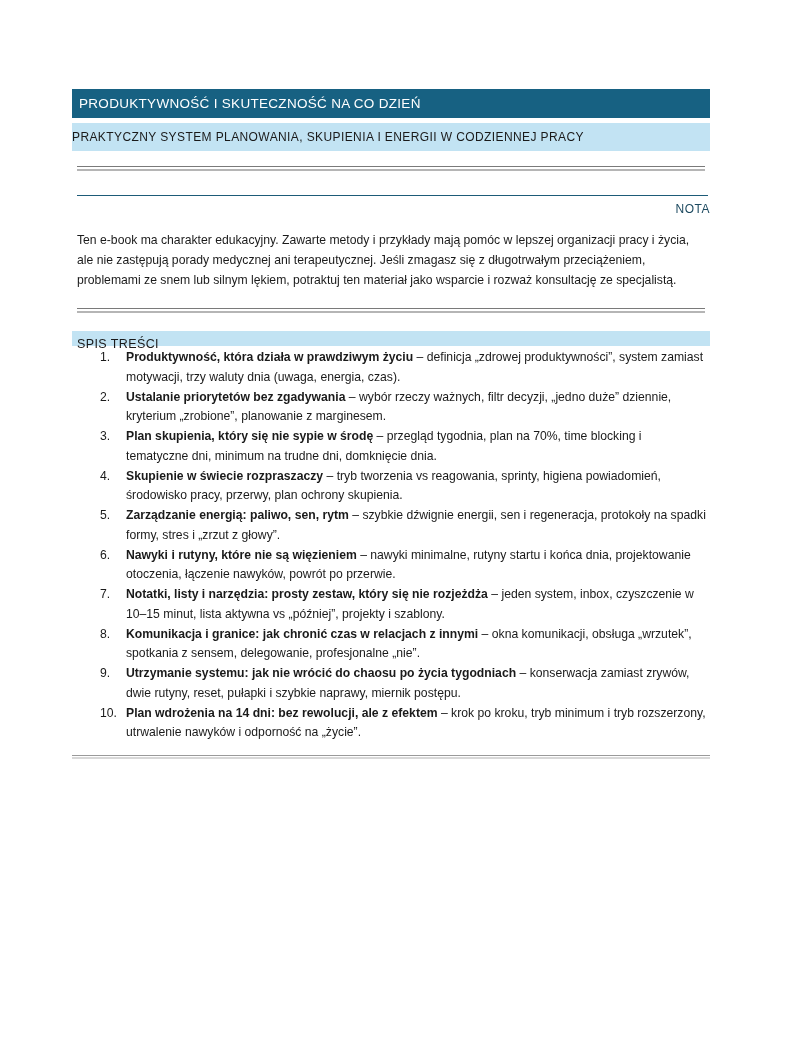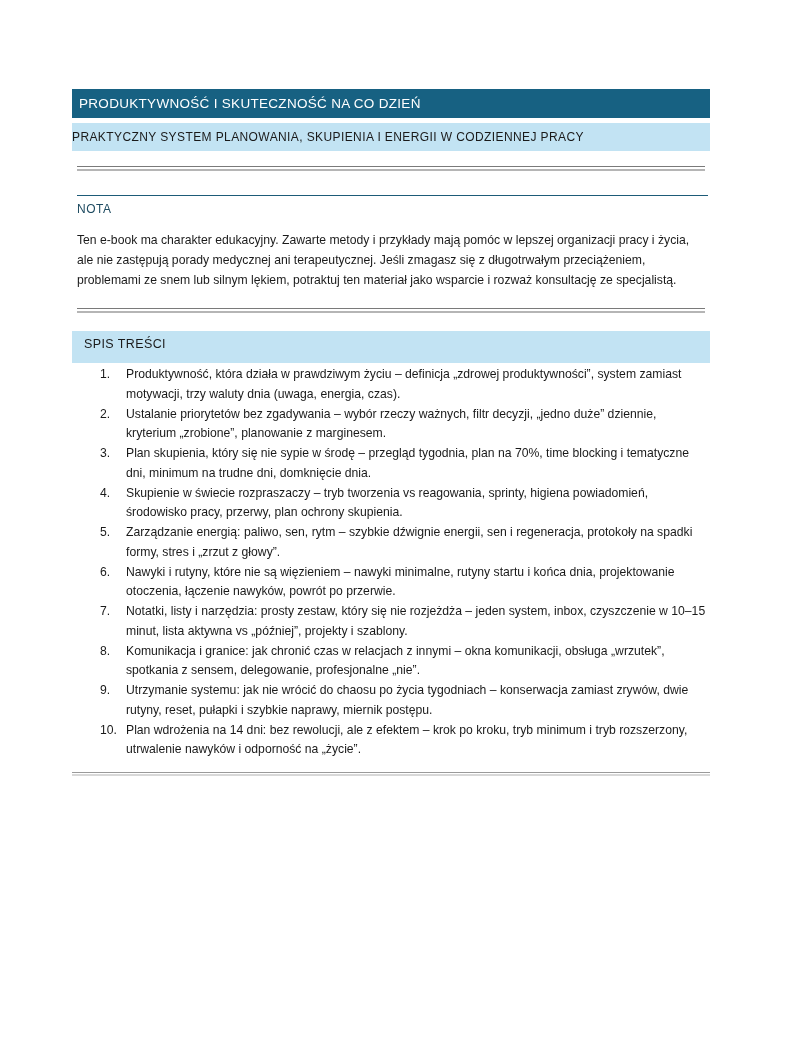--- a/index.html
+++ b/index.html
@@ -52,36 +52,37 @@
       border-top: 1.5px solid #1d5b78;
       margin-left: 5px;
       margin-right: 2px;
     }
     .nota-heading {
       margin-top: 6px;
       padding-left: 5px;
       font-size: 12px;
       letter-spacing: 0.5px;
       color: #1d4a60;
+      text-align: right;
     }
     .nota-text {
       margin-top: 14px;
       padding-left: 5px;
       padding-right: 10px;
       font-size: 12.2px;
       line-height: 20px;
       color: #1a1a1a;
     }
     .rule-2 { margin-top: 18px; }
     .toc-bar {
       margin-top: 18px;
       background: #c2e3f3;
-      height: 32px;
+      height: 15px;
       line-height: 27px;
-      padding-left: 12px;
+      padding-left: 5px;
       font-size: 12.5px;
       letter-spacing: 0.4px;
       color: #1a1a1a;
     }
     .toc-list {
       list-style: none;
       margin: 2px 0 0 0;
       padding: 0;
     }
     .toc-item {
@@ -91,21 +92,21 @@
       font-size: 12.2px;
       line-height: 19.5px;
       margin-bottom: 0.5px;
     }
     .toc-num {
       position: absolute;
       left: 28px;
       top: 0;
     }
     .toc-title {
-      font-weight: normal;
+      font-weight: bold;
     }
     .rule-3 {
       margin-top: 12px;
       height: 1px;
       border-top: 1.5px solid #9a9a9a;
       border-bottom: 2px solid #d8d8d8;
     }
   </style>
 </head>
 <body>

